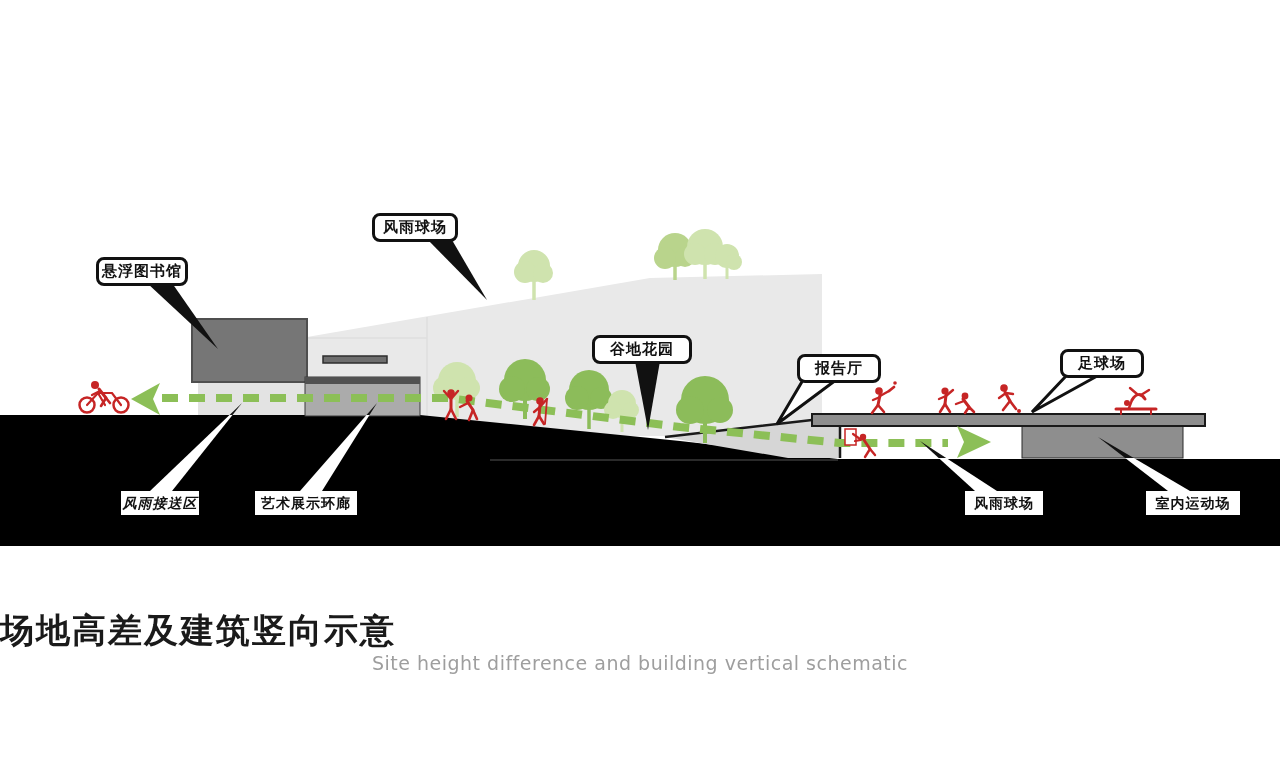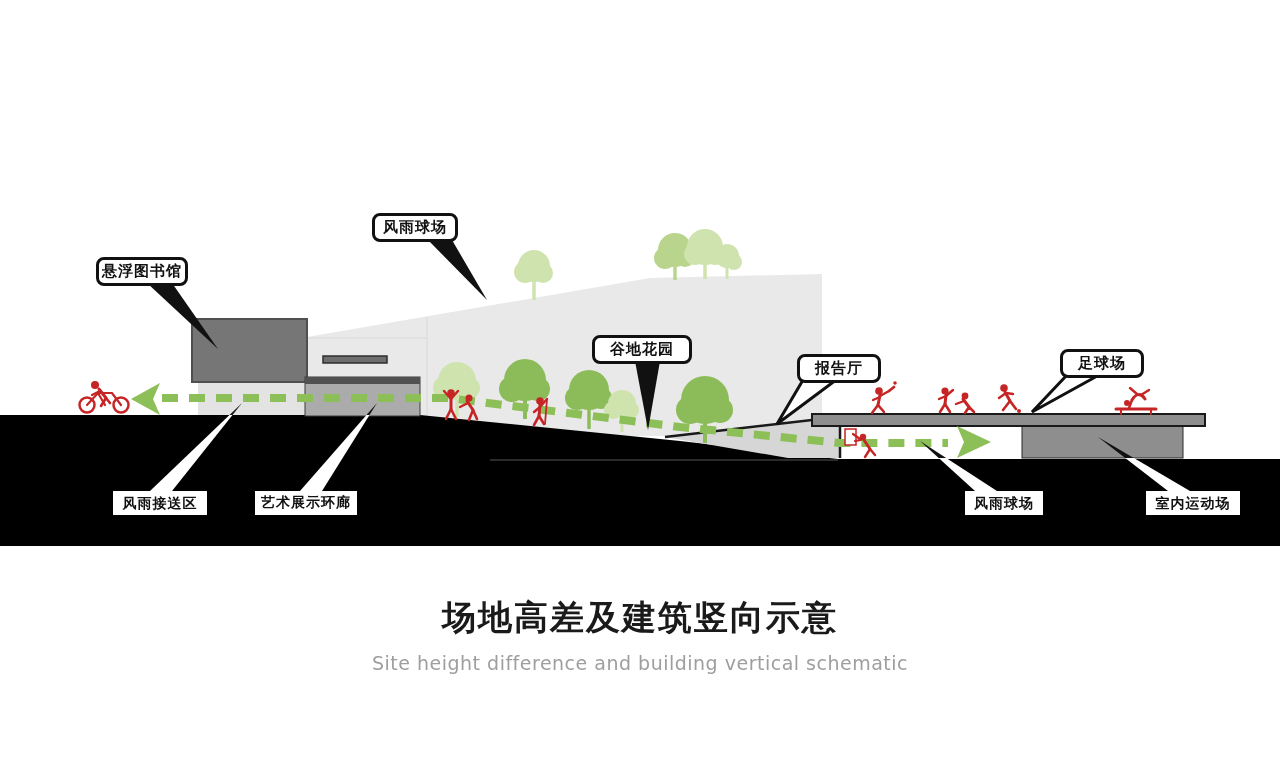--- a/index.html
+++ b/index.html
@@ -4,21 +4,21 @@
 <style>
   html,body{margin:0;padding:0;background:#fff;}
   .canvas{position:relative;width:1280px;height:758px;background:#ffffff;overflow:hidden;
           font-family:"DejaVu Sans","Liberation Sans",sans-serif;}
   .scene-svg{position:absolute;left:0;top:0;z-index:1;}
   .callout{position:absolute;z-index:3;background:#ffffff;border:3px solid #111111;border-radius:8px;
            color:#111111;font-weight:bold;font-size:15px;letter-spacing:1px;text-align:center;
            white-space:nowrap;box-sizing:border-box;height:29px;line-height:23px;}
   .glabel{position:absolute;z-index:3;background:#ffffff;color:#111111;font-weight:600;font-size:14px;
           letter-spacing:1px;text-align:center;white-space:nowrap;box-sizing:border-box;height:24px;line-height:24px;}
-  .title-zh{position:absolute;z-index:3;left:0;right:0;top:595px;text-align:center;color:#1a1a1a;
+  .title-zh{position:absolute;z-index:3;left:0;right:0;top:608px;color:#1a1a1a;
             font-size:34px;font-weight:bold;letter-spacing:2px;}
   .title-en{position:absolute;z-index:3;left:0;right:0;top:652px;text-align:center;color:#9e9e9e;
             font-size:19px;font-weight:normal;letter-spacing:0.5px;}
 </style>
 </head>
 <body>
 
 <div class="canvas">
 
 <svg class="scene-svg" width="1280" height="758" viewBox="0 0 1280 758">
@@ -204,21 +204,21 @@
     <polygon points="1098,437 1125.2,458 1133.8,458" fill="#111111"></polygon>
   </g>
 </svg>
 
 <div class="callout" style="left:372px;top:213px;width:86px;">风雨球场</div>
 <div class="callout" style="left:96px;top:257px;width:92px;">悬浮图书馆</div>
 <div class="callout" style="left:592px;top:335px;width:100px;">谷地花园</div>
 <div class="callout" style="left:797px;top:354px;width:84px;">报告厅</div>
 <div class="callout" style="left:1060px;top:349px;width:84px;">足球场</div>
 
-<div class="glabel" style="left:113px;top:491px;width:94px;">风雨接送区</div>
-<div class="glabel" style="left:255px;top:491px;width:102px;font-family:Liberation Serif, serif;">艺术展示环廊</div>
+<div class="glabel" style="left:121px;top:491px;width:78px;font-style:italic;">风雨接送区</div>
+<div class="glabel" style="left:255px;top:491px;width:102px;">艺术展示环廊</div>
 <div class="glabel" style="left:965px;top:491px;width:78px;">风雨球场</div>
 <div class="glabel" style="left:1146px;top:491px;width:94px;">室内运动场</div>
 
 <div class="title-zh">场地高差及建筑竖向示意</div>
 <div class="title-en">Site height difference and building vertical schematic</div>
 
 </div>
 
 </body></html>

